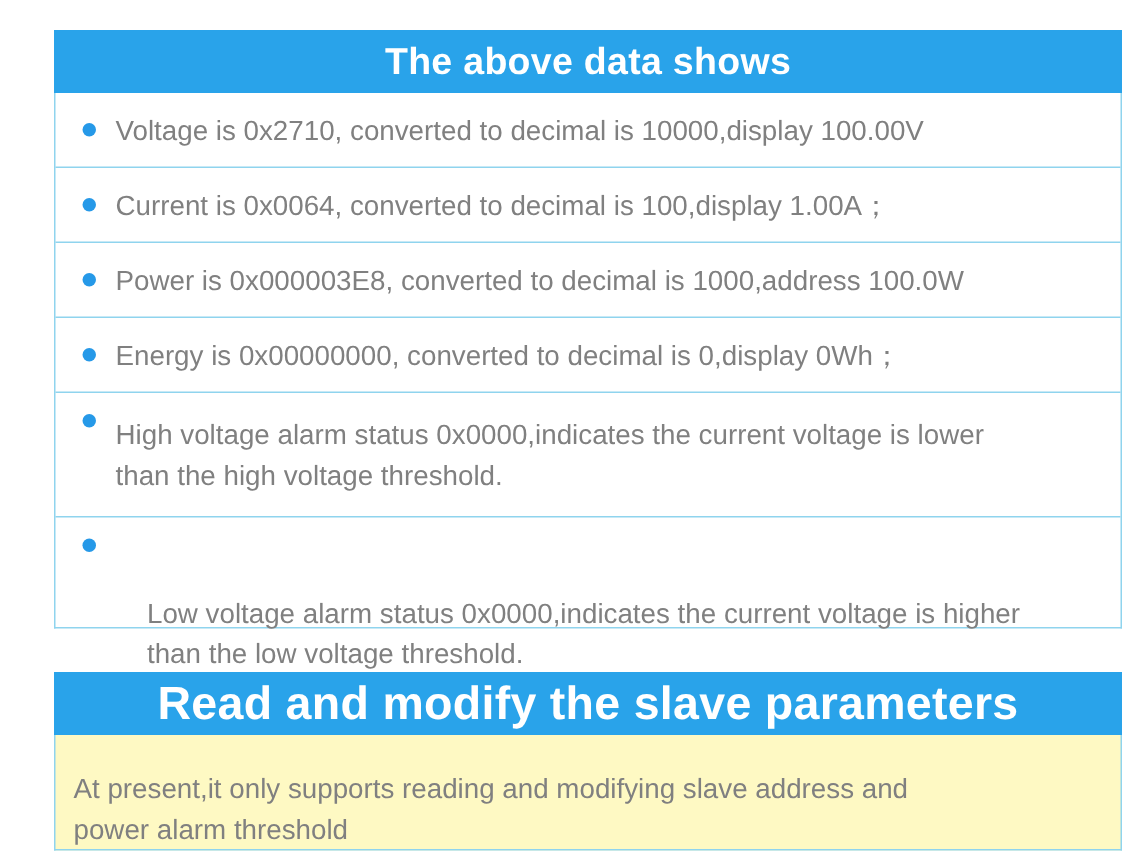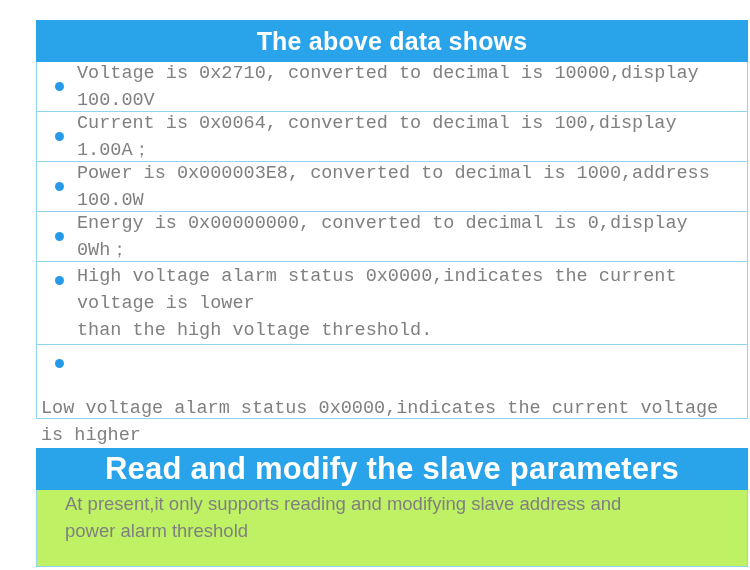--- a/index.html
+++ b/index.html
@@ -57,21 +57,20 @@
     box-sizing: border-box;
   }
 
   
   .data-row {
     display: flex;
     align-items: flex-start;
     border-bottom: 1px solid #8fd4ee;
     box-sizing: border-box;
     padding: 0 6px 0 4px;
-    font-family: Liberation Mono, monospace;
   }
   .data-row:last-child {
     border-bottom: none;
   }
   .data-row.single { height: 50px; align-items: center; }
   .data-row.double { height: 83px; align-items: center; }
   .data-row.double-last { height: 73px; align-items: center; flex-direction: column; }
 
   .bullet-cell {
     width: 36px;
@@ -100,26 +99,26 @@
     font-size: 18.5px;
     line-height: 27px;
     white-space: pre-line;
     padding-right: 4px;
   }
 
   
   .note-body {
     border: 1px solid #8fd4ee;
     border-top: none;
-    background: #bef264;
+    background: #fef9c3;
     box-sizing: border-box;
     height: 77px;
     display: flex;
-    align-items: flex-start;
-    padding: 0 12px 0 28px;
+    align-items: flex-end;
+    padding: 0 12px 0 12px;
   }
   .note-text {
     color: #808080;
     font-size: 18.5px;
     line-height: 27px;
     white-space: pre-line;
   }
 </style>
 </head>
 <body>

